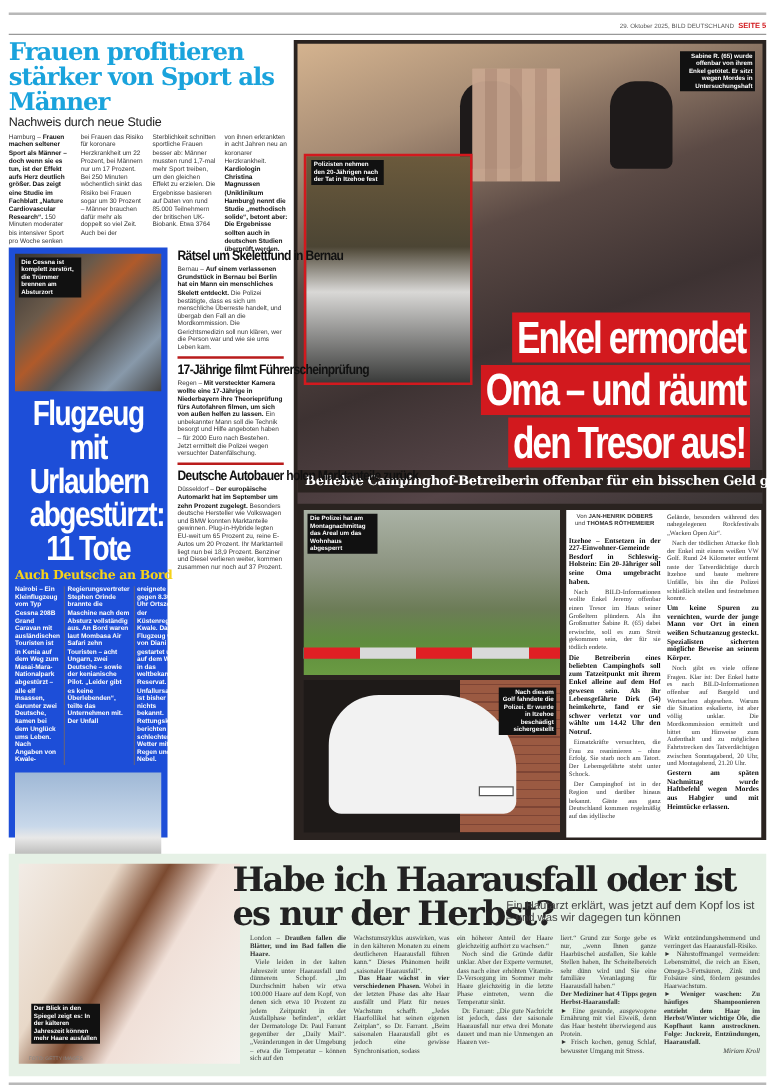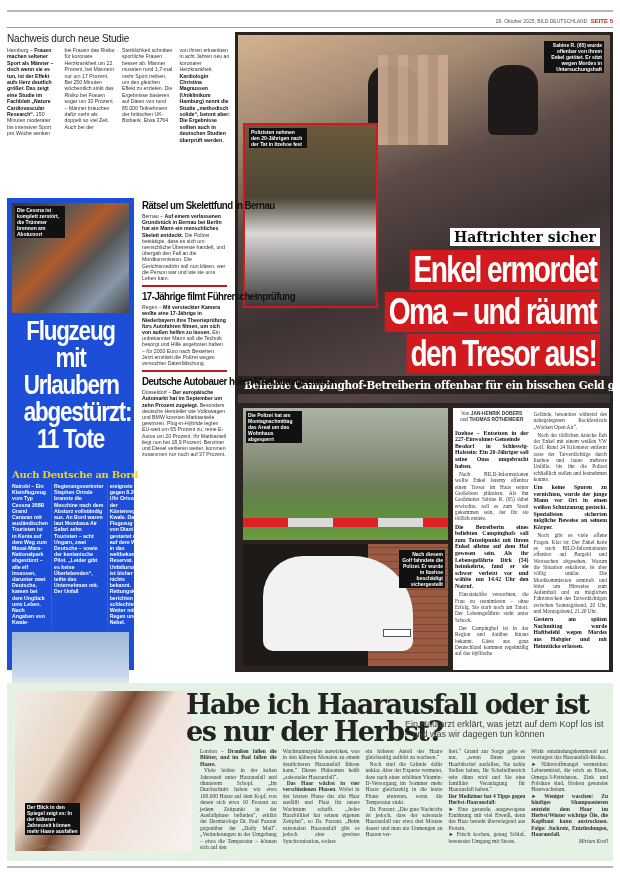--- a/index.html
+++ b/index.html
@@ -46,21 +46,21 @@
   .hero-text .col { flex: 1; font-family: "Liberation Serif", serif; font-size: 5.3px; line-height: 6.3px; color: #333; text-align: justify; }
   .byline { font-family: "Liberation Sans", sans-serif; font-size: 4.8px; text-align: center; margin-bottom: 6px; }
   .hero-text p { margin-bottom: 2px; text-indent: 4px; }
   .hero-text .lead { font-weight: bold; color: #111; font-size: 5.8px; line-height: 6.6px; text-indent: 0; }
 
   
   .plane { position: absolute; left: 7px; top: 198px; width: 127px; height: 472px; background: #1d4ed8; padding: 5px; }
   .plane-photo { width: 117px; height: 110px; background: linear-gradient(135deg, #333 0%, #6b5a4a 30%, #b05a2a 45%, #555 60%, #8899aa 80%, #444 100%); position: relative; }
   .plane-photo .caption-dark { left: 3px; top: 3px; text-align: left; }
   .plane h1 { color: #fff; font-family: "Liberation Sans", sans-serif; font-weight: bold; text-align: center; font-size: 28px; line-height: 27px; margin-top: 4px; letter-spacing: -1.5px; transform: scaleX(0.8); }
-  .plane h3 { color: #f5d21a; font-family: "DejaVu Serif", serif; font-weight: bold; font-size: 10px; margin-top: 17px; white-space: nowrap; letter-spacing: -0.3px; }
+  .plane h3 { color: #f5d21a; font-family: "DejaVu Serif", serif; font-weight: bold; font-size: 10px; margin-top: 3px; white-space: nowrap; letter-spacing: -0.3px; }
   .plane .cols3 { display: flex; gap: 3px; margin-top: 3px; }
   .plane .cols3 .col { flex: 1; color: #fff; font-size: 5.2px; line-height: 6.2px; font-weight: bold; }
   .plane .cols3 .col + .col { border-left: 1px solid #5a5f8a; padding-left: 2px; }
   .plane-photo2 { margin-top: 6px; height: 95px; background: linear-gradient(180deg, #9fb8d6 0%, #c8d8ea 45%, #e8e8e8 55%, #9a9a98 80%, #7a7a78 100%); position: relative; }
   .plane-photo2 .caption-dark { right: 3px; bottom: 3px; }
 
   
   .mid { position: absolute; left: 138px; top: 198px; width: 93px; height: 472px; padding: 2px 4px; }
   .mid .article { border-bottom: 2px solid #b91c1c; padding-bottom: 4px; margin-bottom: 4px; }
   .mid h2 { font-family: "Liberation Sans", sans-serif; font-weight: bold; font-size: 11px; line-height: 11px; color: #111; letter-spacing: -0.6px; transform: scaleX(0.88); transform-origin: left; white-space: nowrap; }
@@ -84,20 +84,21 @@
 <body>
 
 <div class="topline"></div>
 <div class="masthead">
   <span>29. Oktober 2025, BILD DEUTSCHLAND</span>
   <span class="page">SEITE 5</span>
 </div>
 <div class="headrule"></div>
 
 <section class="sport">
+  <h1>Frauen profitieren stärker von Sport als Männer</h1>
   <h2>Nachweis durch neue Studie</h2>
   <div class="cols4">
     <div class="col">
       <span>Hamburg –</span>
       <span class="b">Frauen machen seltener Sport als Männer – doch wenn sie es tun, ist der Effekt aufs Herz deutlich größer. Das zeigt eine Studie im Fachblatt „Nature Cardiovascular Research“.</span>
       <span>150 Minuten moderater bis intensiver Sport pro Woche senken</span>
     </div>
     <div class="col">bei Frauen das Risiko für koronare Herzkrankheit um 22 Prozent, bei Männern nur um 17 Prozent. Bei 250 Minuten wöchentlich sinkt das Risiko bei Frauen sogar um 30 Prozent – Männer brauchen dafür mehr als doppelt so viel Zeit. Auch bei der</div>
     <div class="col">Sterblichkeit schnitten sportliche Frauen besser ab: Männer mussten rund 1,7-mal mehr Sport treiben, um den gleichen Effekt zu erzielen. Die Ergebnisse basieren auf Daten von rund 85.000 Teilnehmern der britischen UK-Biobank. Etwa 3764</div>
     <div class="col">
@@ -109,21 +110,20 @@
 
 <section class="hero">
   <div class="hero-photo">
     <div class="seat" style="left:130px;"></div>
     <div class="seat" style="left:250px;"></div>
     <div class="face-blur"></div>
     <div class="caption-dark" style="right:6px; top:6px; width:60px;">Sabine R. (65) wurde offenbar von ihrem Enkel getötet. Er sitzt wegen Mordes in Untersuchungshaft</div>
     <div class="inset-red">
       <div class="caption-dark" style="width:58px;">Polizisten nehmen den 20-Jährigen nach der Tat in Itzehoe fest</div>
     </div>
-    <div class="overline">Haftrichter sicher</div>
     <div class="redline" style="top:215px;">Enkel ermordet</div>
     <div class="redline" style="top:257px;">Oma – und räumt</div>
     <div class="redline" style="top:299px;">den Tresor aus!</div>
   </div>
   <div class="subline">Beliebte Campinghof-Betreiberin offenbar für ein bisschen Geld getötet</div>
 
   <div class="photo-camp">
     <div class="caption-dark" style="width:56px;">Die Polizei hat am Montagnachmittag das Areal um das Wohnhaus abgesperrt</div>
     <div class="tape"></div>
   </div>

